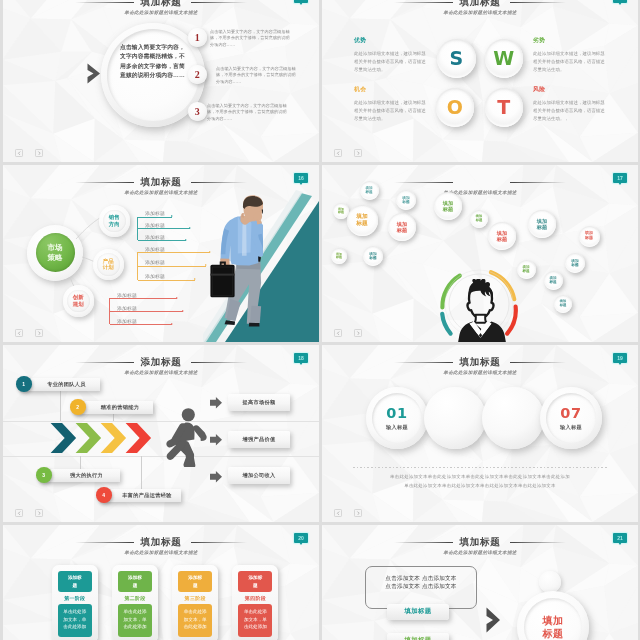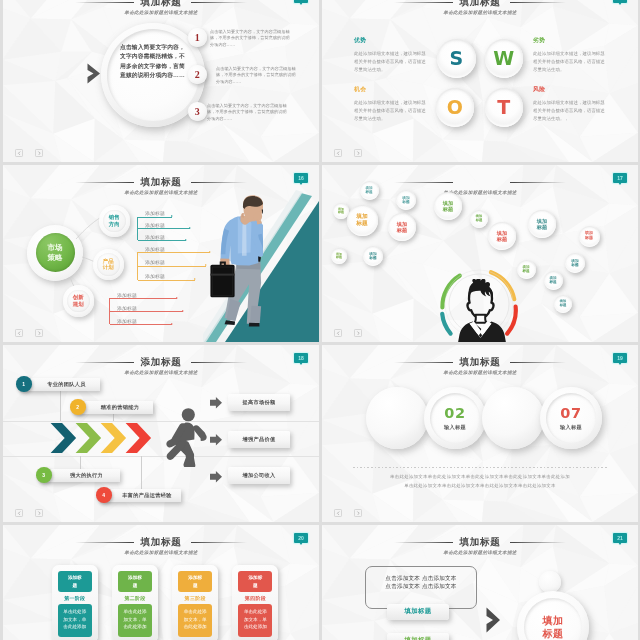--- a/index.html
+++ b/index.html
@@ -628,25 +628,25 @@
           <path d="M5.1 1.4L2.5 4L5.1 6.6" fill="none" stroke="#a2a2a2" stroke-width="1.2" stroke-linecap="round" stroke-linejoin="round"></path>
         </svg>
       </div>
 <div class="nav nav-next">
         <svg width="4.6" height="4.6" viewBox="0 0 8 8">
           <path d="M2.9 1.4L5.5 4L2.9 6.6" fill="none" stroke="#a2a2a2" stroke-width="1.2" stroke-linecap="round" stroke-linejoin="round"></path>
         </svg>
       </div>
       <div class="fc-dash"></div>
       <div class="fc-ring" style="left:44px;top:42px"></div>
+      <div class="fc-in" style="left:50px;top:48px">
+        <div class="fc-num" style="color: rgb(28, 154, 150);">01</div>
+        <div class="fc-lbl">输入标题</div>
+      </div>
       <div class="fc-ring" style="left:102px;top:42px"></div>
-      <div class="fc-in" style="left:108px;top:48px">
-        <div class="fc-num" style="color: rgb(111, 180, 74);">02</div>
-        <div class="fc-lbl">输入标题</div>
-      </div>
       <div class="fc-ring" style="left:160px;top:42px"></div>
       <div class="fc-ring" style="left:218px;top:42px"></div>
       <div class="fc-in" style="left:224px;top:48px">
         <div class="fc-num" style="color: rgb(226, 87, 76);">07</div>
         <div class="fc-lbl">输入标题</div>
       </div>
       <div class="fc-foot" style="top:127px">单击此处添加文本单击此处添加文本单击此处添加文本单击此处添加文本单击此处添加</div>
       <div class="fc-foot" style="top:136px">单击此处添加文本单击此处添加文本单击此处添加文本单击此处添加文本</div>
     </div>
 <div class="slide s6" style="left:3px;top:525px">

